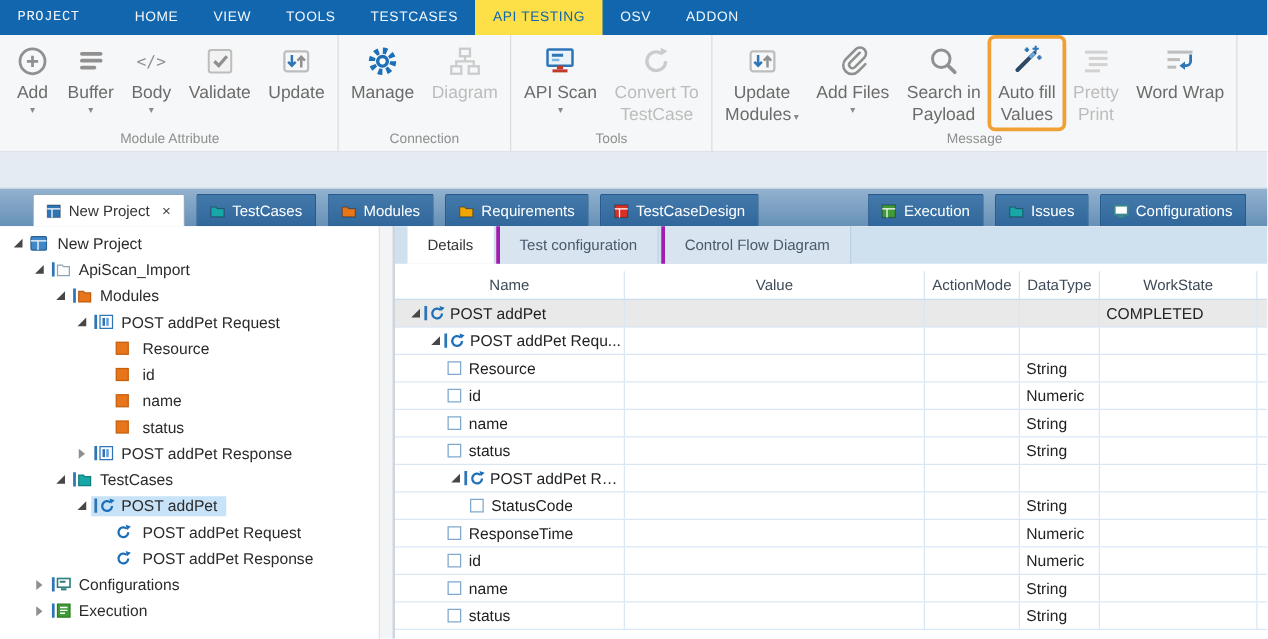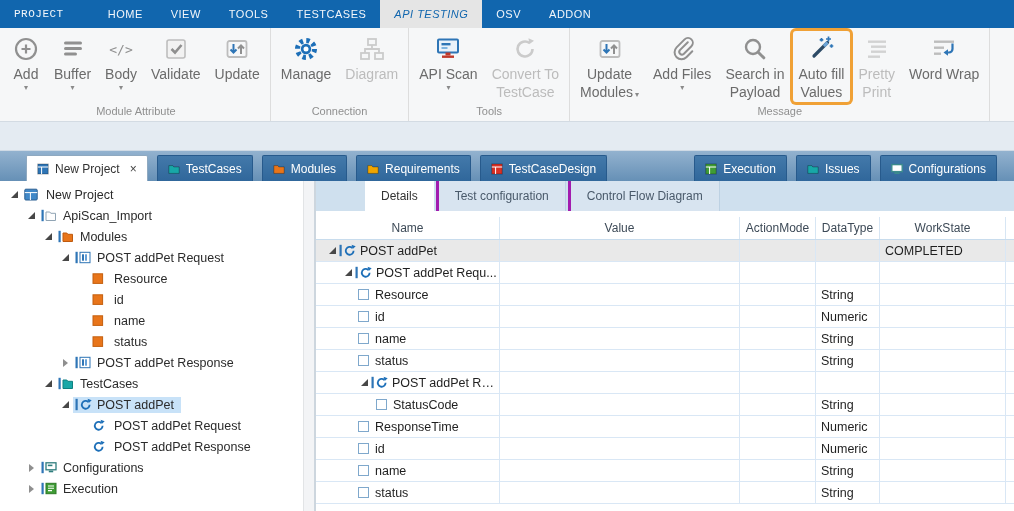--- a/index.html
+++ b/index.html
@@ -3,21 +3,21 @@
 <meta charset="utf-8">
 <style>
   *{box-sizing:border-box;margin:0;padding:0;}
   html,body{width:1014px;height:511px;overflow:hidden;}
   body{font-family:"Liberation Sans",sans-serif;background:#fff;}
 
   
   .menubar{height:28px;background:#1166AE;display:flex;align-items:stretch;}
   .mitem{color:#f2f6fa;font-size:11px;letter-spacing:.5px;padding:0 14px;display:flex;align-items:center;white-space:nowrap;cursor:default;}
   .mitem:first-child{margin-right:16px;font-family:Liberation Mono, monospace;}
-  .mitem.active{background:#e5e5e5;color:#1166AE;font-style:italic;}
+  .mitem.active{background:#fde047;color:#1166AE;}
 
   
   .ribbon{height:94px;background:#f6f7f8;border-bottom:1px solid #d3dbe3;display:flex;align-items:stretch;padding-left:2px;}
   .rgroup{display:flex;flex-direction:column;border-right:1px solid #dddddd;padding:1px 3px 0;}
   .rrow{display:flex;flex:1;align-items:flex-start;}
   .rbtn{display:flex;flex-direction:column;align-items:center;padding:3px 6px 1px;margin:2px 1px 0;border-radius:3px;min-width:36px;}
   .rbtn.highlighted{box-shadow:0 0 0 3px #F0A136;}
   .ricon{height:29px;display:flex;align-items:center;}
   .rlabelwrap{text-align:center;margin-top:2px;}
   .rtext{font-size:14px;line-height:12px;color:#6b6b6b;white-space:pre-line;}
@@ -46,21 +46,21 @@
   .thl{display:inline-flex;align-items:center;padding:1px 7px 1px 2px;margin-left:1px;}
   .thl.selected{background:#C8E2F8;}
   .ticon{width:18px;flex:none;display:flex;align-items:center;margin-right:4px;}
   .tlabel{font-size:12.5px;color:#2b2b2b;white-space:nowrap;}
   .tree-sb{width:11px;background:#f3f4f6;border-left:1px solid #e2e4e6;}
   .splitter{width:2px;background:#cdd6de;}
 
   .right{flex:1;display:flex;flex-direction:column;min-width:0;background:#fff;}
   .subtabs{height:30px;background:#CFE0EE;display:flex;padding-left:10px;flex:none;}
   .stab{display:flex;align-items:center;padding:0 16px;font-size:12px;color:#49596a;background:#D8E4F0;margin-right:2px;border-right:1px solid #bdd1e3;border-left:3px solid #a21caf;}
-  .stab.active{background:#fff;color:#333;border-left:none;border-right:none;margin-left:39px;}
+  .stab.active{background:#fff;color:#333;border-left:none;border-right:none;}
 
   .gridwrap{margin-top:6px;}
   .thead,.grow{display:grid;grid-template-columns:184px 240px 76px 64px 126px 1fr;}
   .thead{height:23px;border-bottom:1px solid #c8dced;}
   .hcell{display:flex;align-items:center;justify-content:center;font-size:12px;color:#3d4a57;border-right:1px solid #d7e6f4;}
   .hcell.filler,.cell.filler{border-right:none;}
   .grow{height:22px;border-bottom:1px solid #d9e7f5;}
   .grow.sel{background:#e9e9e9;}
   .cell{display:flex;align-items:center;font-size:12.5px;color:#1f1f1f;border-right:1px solid #d9e7f5;overflow:hidden;white-space:nowrap;}
   .namecell{min-width:0;}

